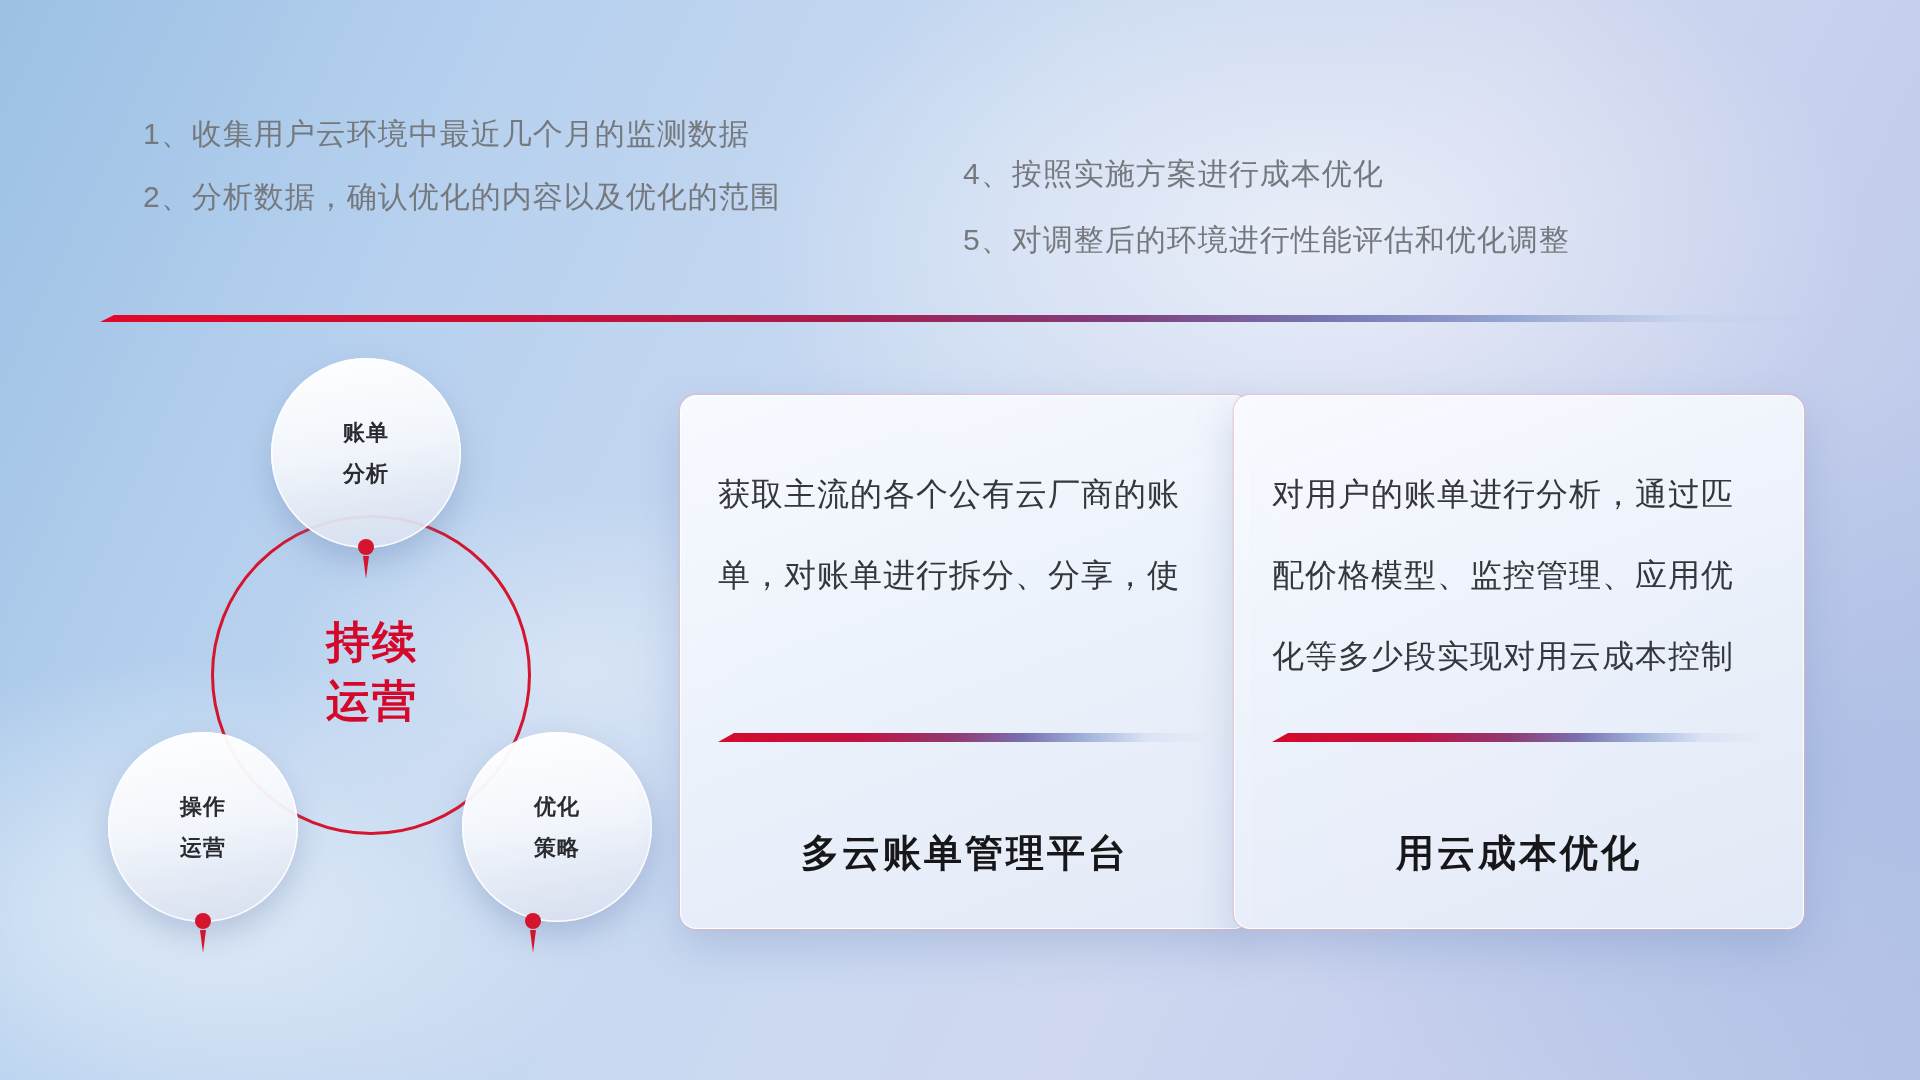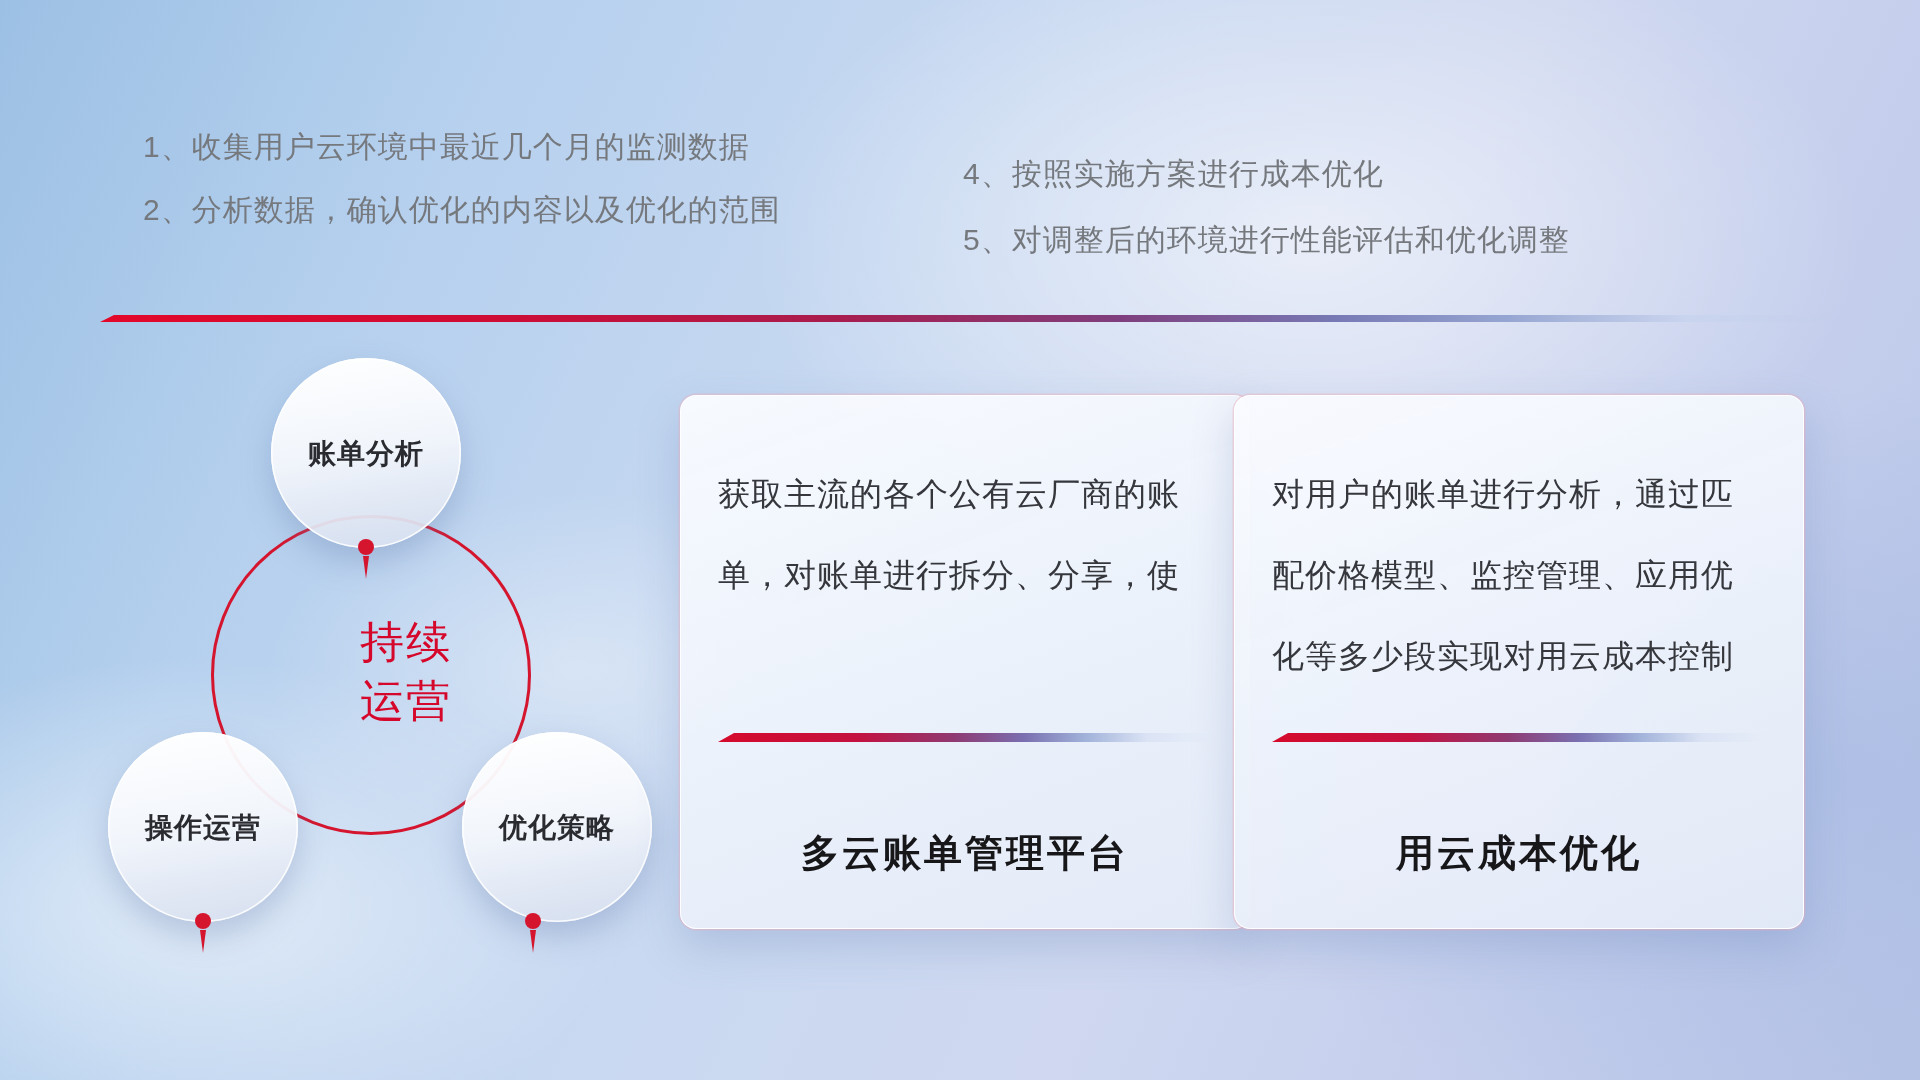--- a/index.html
+++ b/index.html
@@ -14,53 +14,53 @@
     background:
       radial-gradient(900px 520px at 68% 22%, rgba(255,255,255,0.55), rgba(255,255,255,0) 62%),
       radial-gradient(760px 430px at 10% 84%, rgba(255,255,255,0.55), rgba(255,255,255,0) 58%),
       radial-gradient(520px 300px at 30% 62%, rgba(255,255,255,0.35), rgba(255,255,255,0) 60%),
       radial-gradient(1000px 640px at 96% 72%, rgba(170,188,228,0.75), rgba(170,188,228,0) 62%),
       linear-gradient(115deg,#9cc0e4 0%,#b5d0ee 20%,#c9d9f1 45%,#cfd8f0 64%,#c3cdec 84%,#b6c3e6 100%);
   }
   
   .steps{position:absolute;font-size:30px;color:#75797e;letter-spacing:1px;}
   .steps .step{line-height:63px;white-space:nowrap;}
-  .steps-left{left:143px;top:115px;}
+  .steps-left{left:143px;top:102px;}
   .steps-right{left:963px;top:141px;}
   .steps-right .step{line-height:66px;}
   
   .top-divider{
     position:absolute;left:100px;top:315px;width:1762px;height:7px;
     background:linear-gradient(90deg,#e3082a 0%,#cf0c34 22%,#a81d4e 42%,#7f3f7e 58%,#7779b4 70%,#96a6d2 80%,rgba(190,205,235,0.4) 90%,rgba(200,214,240,0) 100%);
     clip-path:polygon(14px 0,100% 0,100% 100%,0 100%);
   }
   
   .diagram-layer{position:absolute;inset:0;}
   .cycle-ring{
     position:absolute;left:211px;top:515px;width:314px;height:314px;
     border:3px solid #d5152e;border-radius:50%;
   }
   .node{
     position:absolute;width:190px;height:190px;border-radius:50%;
     background:linear-gradient(170deg,rgba(255,255,255,0.97) 8%,rgba(244,247,252,0.95) 48%,rgba(223,230,243,0.93) 82%,rgba(213,222,239,0.93) 100%);
     box-shadow:0 14px 30px rgba(105,128,175,0.35),0 0 0 1.5px rgba(255,255,255,0.85) inset;
-    display:flex;flex-direction:row;align-items:center;justify-content:center;
-    font-size:28px;font-weight:700;color:#2a2b30;line-height:41px;letter-spacing:1px;
+    display:flex;flex-direction:column;align-items:center;justify-content:center;
+    font-size:22px;font-weight:700;color:#2a2b30;line-height:41px;letter-spacing:1px;
   }
   .node::before{
     content:"";position:absolute;inset:-2px;border-radius:50%;z-index:-1;
     background:linear-gradient(200deg,rgba(255,255,255,0.95) 40%,rgba(240,160,175,0.8) 100%);
   }
   .node span{display:block;}
   .node-top{left:271px;top:358px;}
   .node-bl{left:108px;top:732px;}
   .node-br{left:462px;top:732px;}
   .cycle-center{
-    position:absolute;left:252px;top:612px;width:200px;
-    text-align:right;font-size:44px;font-weight:400;color:#d5072b;
+    position:absolute;left:272px;top:612px;width:200px;
+    text-align:center;font-size:44px;font-weight:700;color:#d5072b;
     line-height:59px;letter-spacing:2px;
   }
   .cycle-center span{display:block;}
   .dot{position:absolute;width:16px;height:16px;border-radius:50%;background:#d5152e;}
   .dot-top{left:358px;top:539px;}
   .dot-bl{left:195px;top:913px;}
   .dot-br{left:525px;top:913px;}
   .tail{
     position:absolute;width:0;height:0;
     border-left:3px solid transparent;border-right:3px solid transparent;

